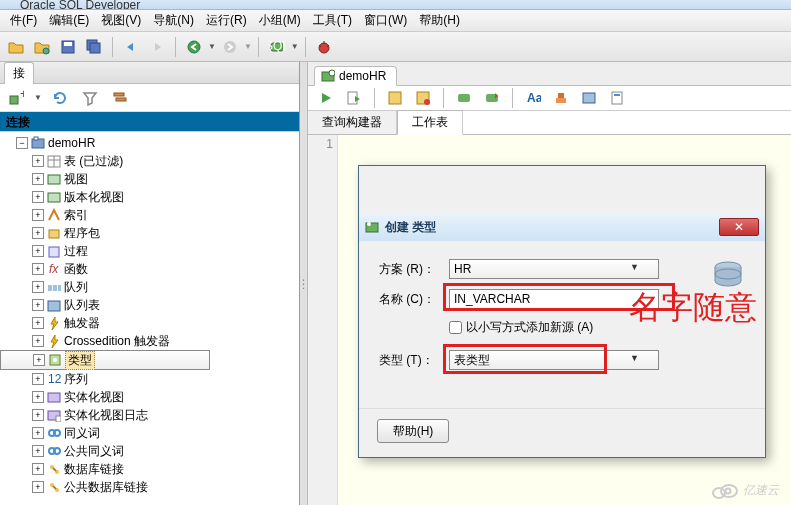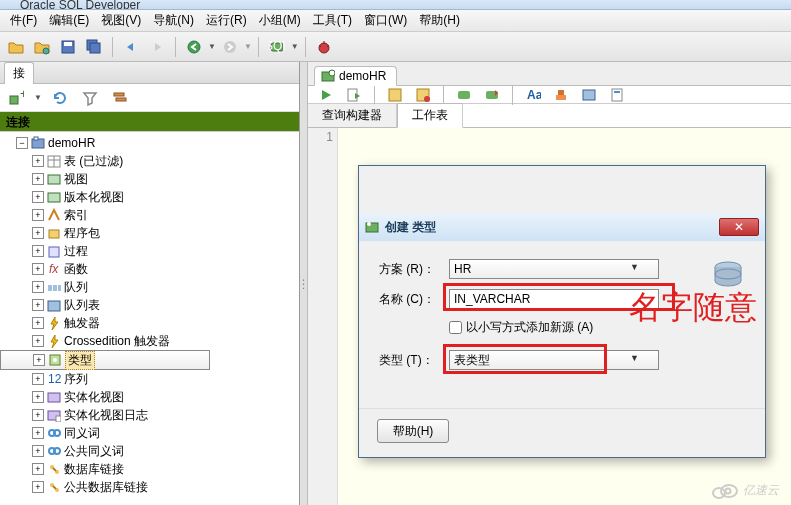--- a/index.html
+++ b/index.html
@@ -13,33 +13,33 @@
   .toolbar { height: 30px; background: linear-gradient(to bottom, #f4f4f4, #e4e4e4); display: flex; align-items: center; padding: 0 4px; border-bottom: 1px solid #bbb; gap: 2px; }
   .tbtn { width: 24px; height: 24px; display: inline-flex; align-items: center; justify-content: center; border-radius: 3px; }
   .sep { width: 1px; height: 20px; background: #bbb; margin: 0 4px; }
 
   .body { display: flex; height: calc(100% - 62px); }
 
   .left { width: 300px; border-right: 1px solid #999; display: flex; flex-direction: column; background: #fff; position: relative; }
   .ltabs { height: 22px; background: linear-gradient(to bottom, #eee, #ddd); display: flex; align-items: center; border-bottom: 1px solid #bbb; padding-left: 4px; }
   .ltab { padding: 2px 8px; background: #fff; border: 1px solid #bbb; border-bottom: none; border-radius: 3px 3px 0 0; }
   .ltool { height: 28px; display: flex; align-items: center; padding: 0 4px; gap: 6px; border-bottom: 1px solid #ddd; }
-  .lhead { height: 20px; background: #4d7c0f; border-bottom: 1px solid #ccc; padding: 2px 6px; font-weight: bold; }
+  .lhead { height: 20px; background: #0369a1; border-bottom: 1px solid #ccc; padding: 2px 6px; font-weight: bold; }
   .tree { flex: 1; overflow: auto; padding: 2px 0; }
   .node { display: flex; align-items: center; height: 18px; padding: 0 2px; white-space: nowrap; }
   .node .exp { width: 12px; height: 12px; border: 1px solid #888; background: #fff; display: inline-flex; align-items: center; justify-content: center; font-size: 9px; line-height: 1; margin-right: 2px; cursor: pointer; }
   .node .nic { width: 16px; height: 16px; margin-right: 2px; display: inline-flex; align-items: center; justify-content: center; }
   .node.sel .lbl { background: #fbe8b0; border: 1px dotted #aa8833; padding: 0 2px; }
   .node.d1 { padding-left: 16px; }
   .node.d2 { padding-left: 32px; }
 
   .right { flex: 1; display: flex; flex-direction: column; background: #fff; position: relative; }
   .rtabs { height: 24px; display: flex; align-items: flex-end; padding-left: 6px; border-bottom: 1px solid #bbb; background: #eee; }
   .rtab { display: flex; align-items: center; gap: 4px; padding: 2px 10px 2px 6px; background: #fff; border: 1px solid #bbb; border-bottom: 1px solid #fff; border-radius: 4px 4px 0 0; position: relative; top: 1px; }
-  .rtool { height: 18px; display: flex; align-items: center; padding: 0 6px; gap: 4px; border-bottom: 1px solid #ccc; }
+  .rtool { height: 25px; display: flex; align-items: center; padding: 0 6px; gap: 4px; border-bottom: 1px solid #ccc; }
   .subtabs { height: 24px; display: flex; align-items: flex-end; border-bottom: 1px solid #bbb; }
   .subtab { padding: 3px 14px; border-right: 1px solid #ccc; background: #f0f0f0; }
   .subtab.act { background: #fff; border-bottom: 1px solid #fff; position: relative; top: 1px; border-top: 1px solid #bbb; border-left: 1px solid #bbb; }
   .editor { flex: 1; display: flex; }
   .gutter { width: 30px; background: #f0f0f0; border-right: 1px solid #ddd; text-align: right; padding: 2px 4px; color: #888; }
   .code { flex: 1; background: #fffff0; padding: 2px 4px; }
 
   .splitter { width: 8px; background: #e0e0e0; cursor: col-resize; border-right: 1px solid #bbb; display: flex; align-items: center; justify-content: center; }
   .splitter .dots::before { content: "⋮"; color: #888; }
 

